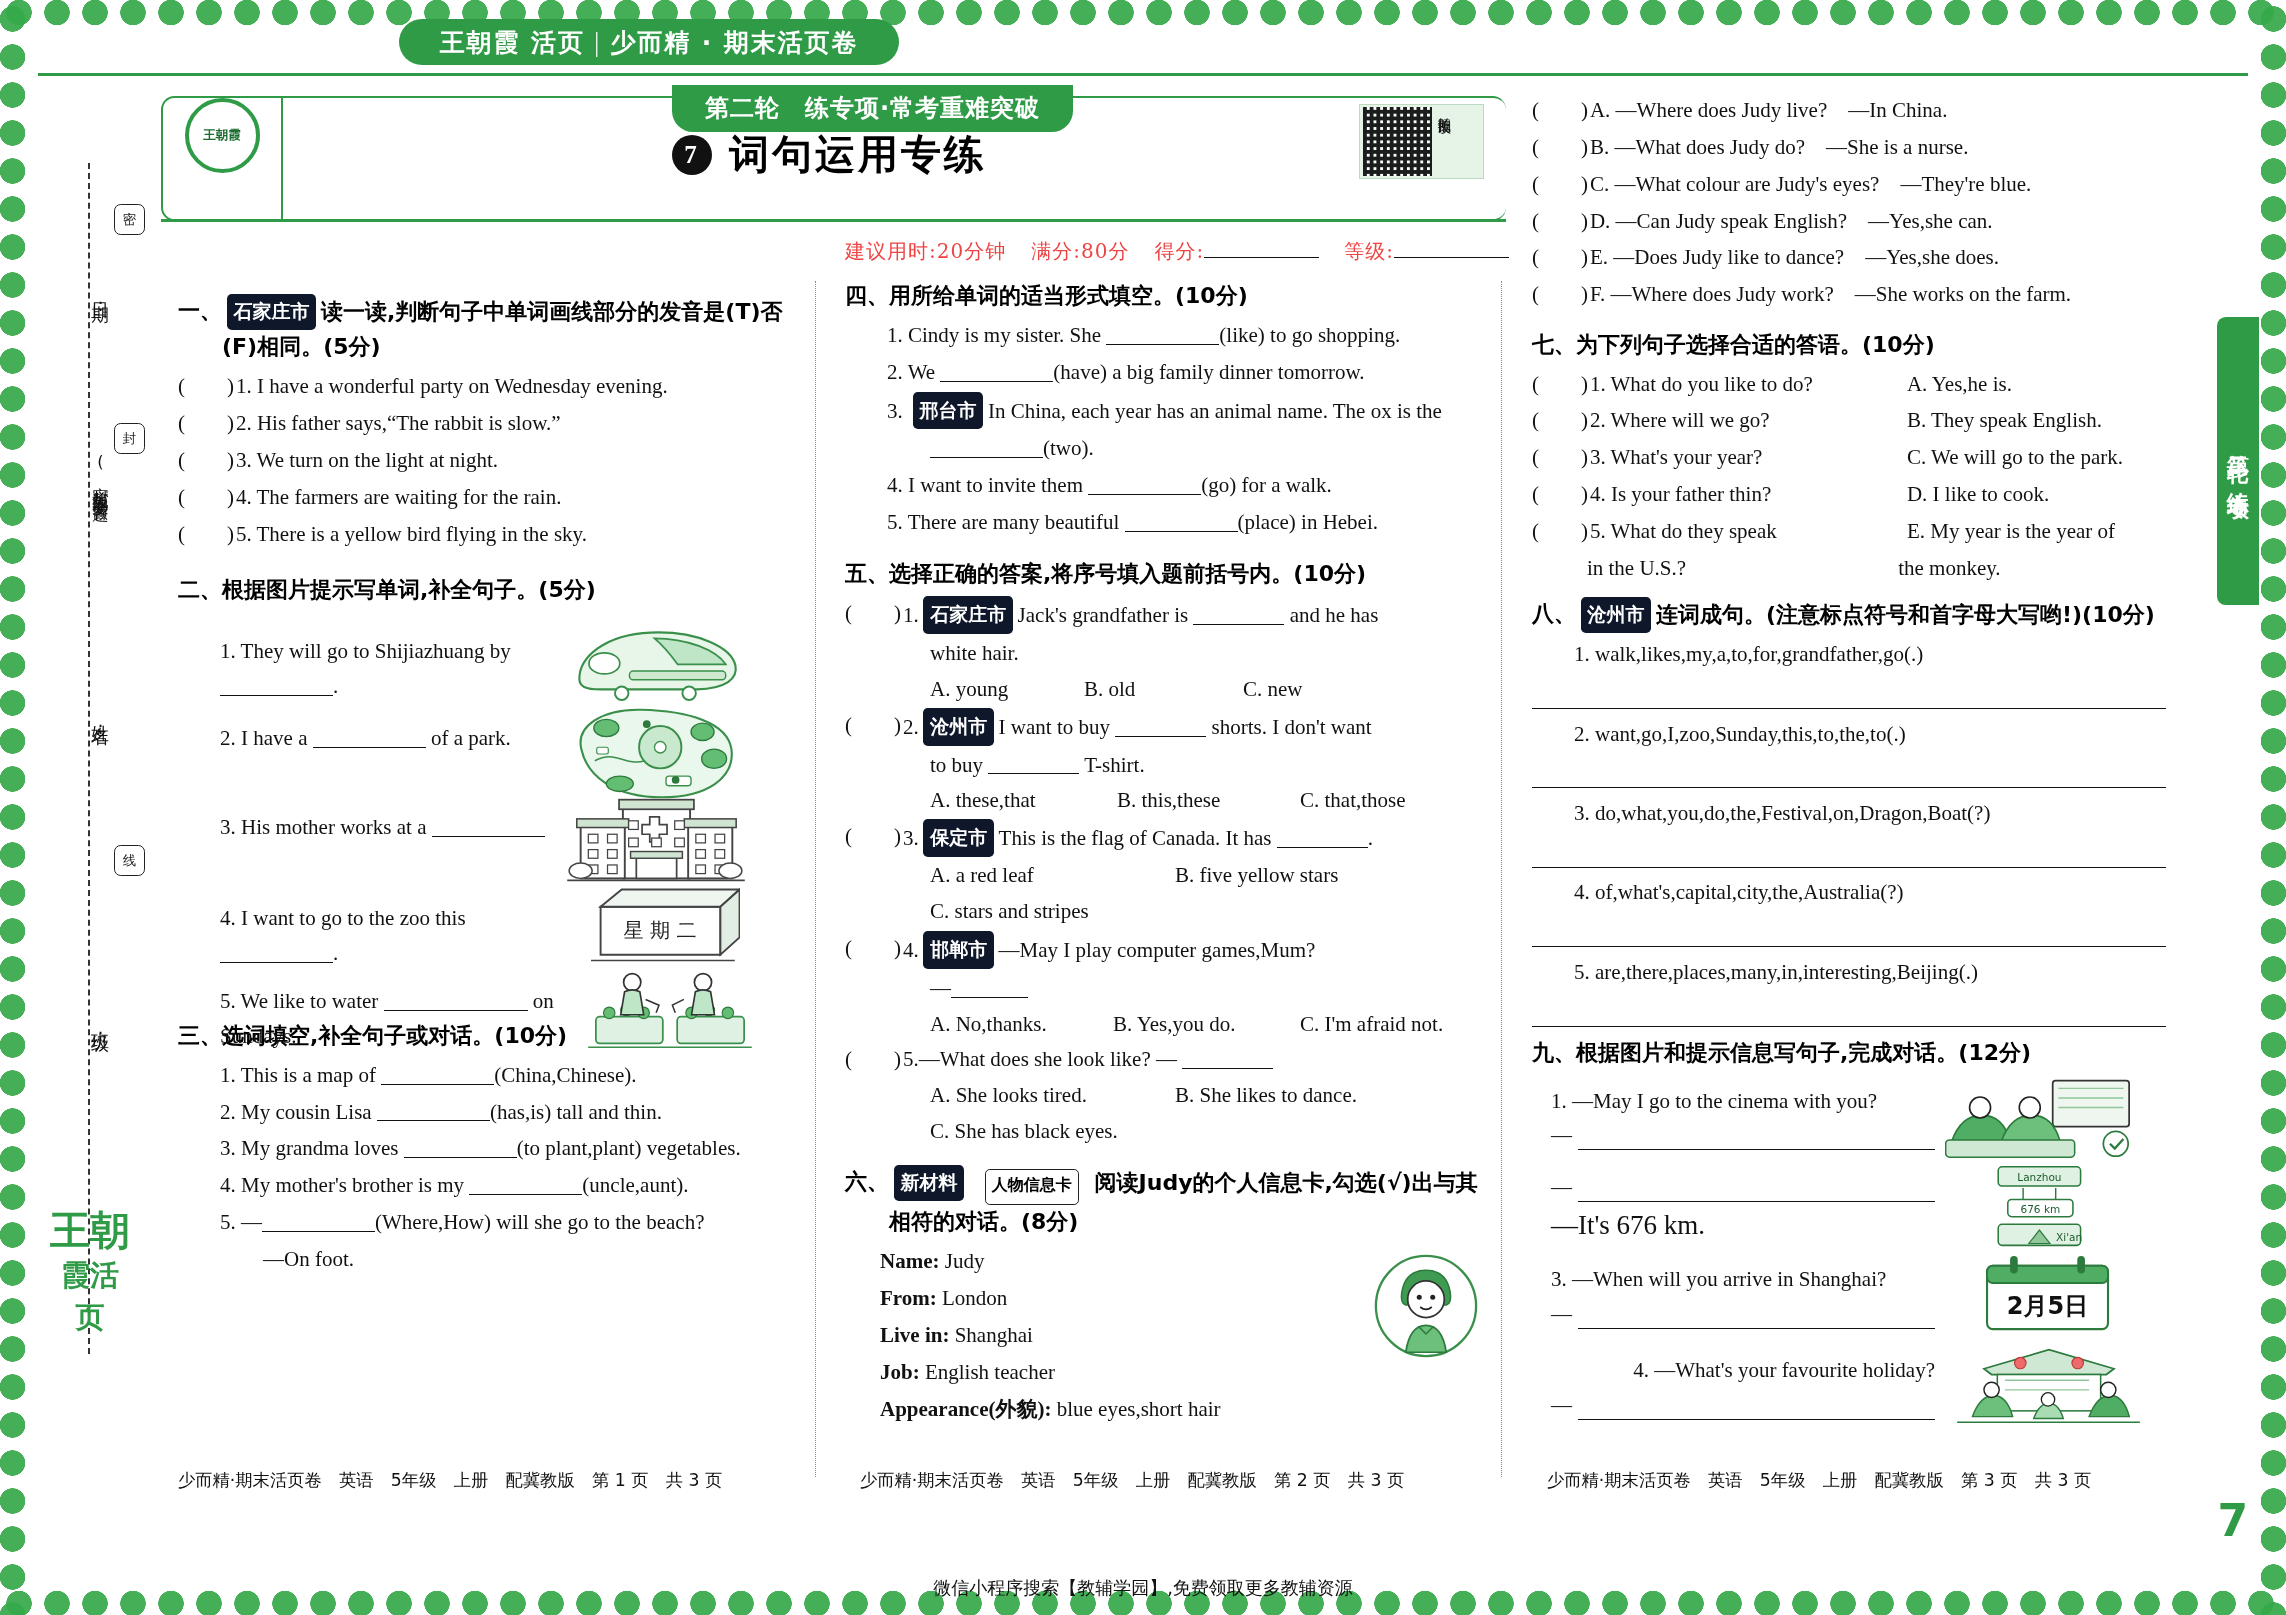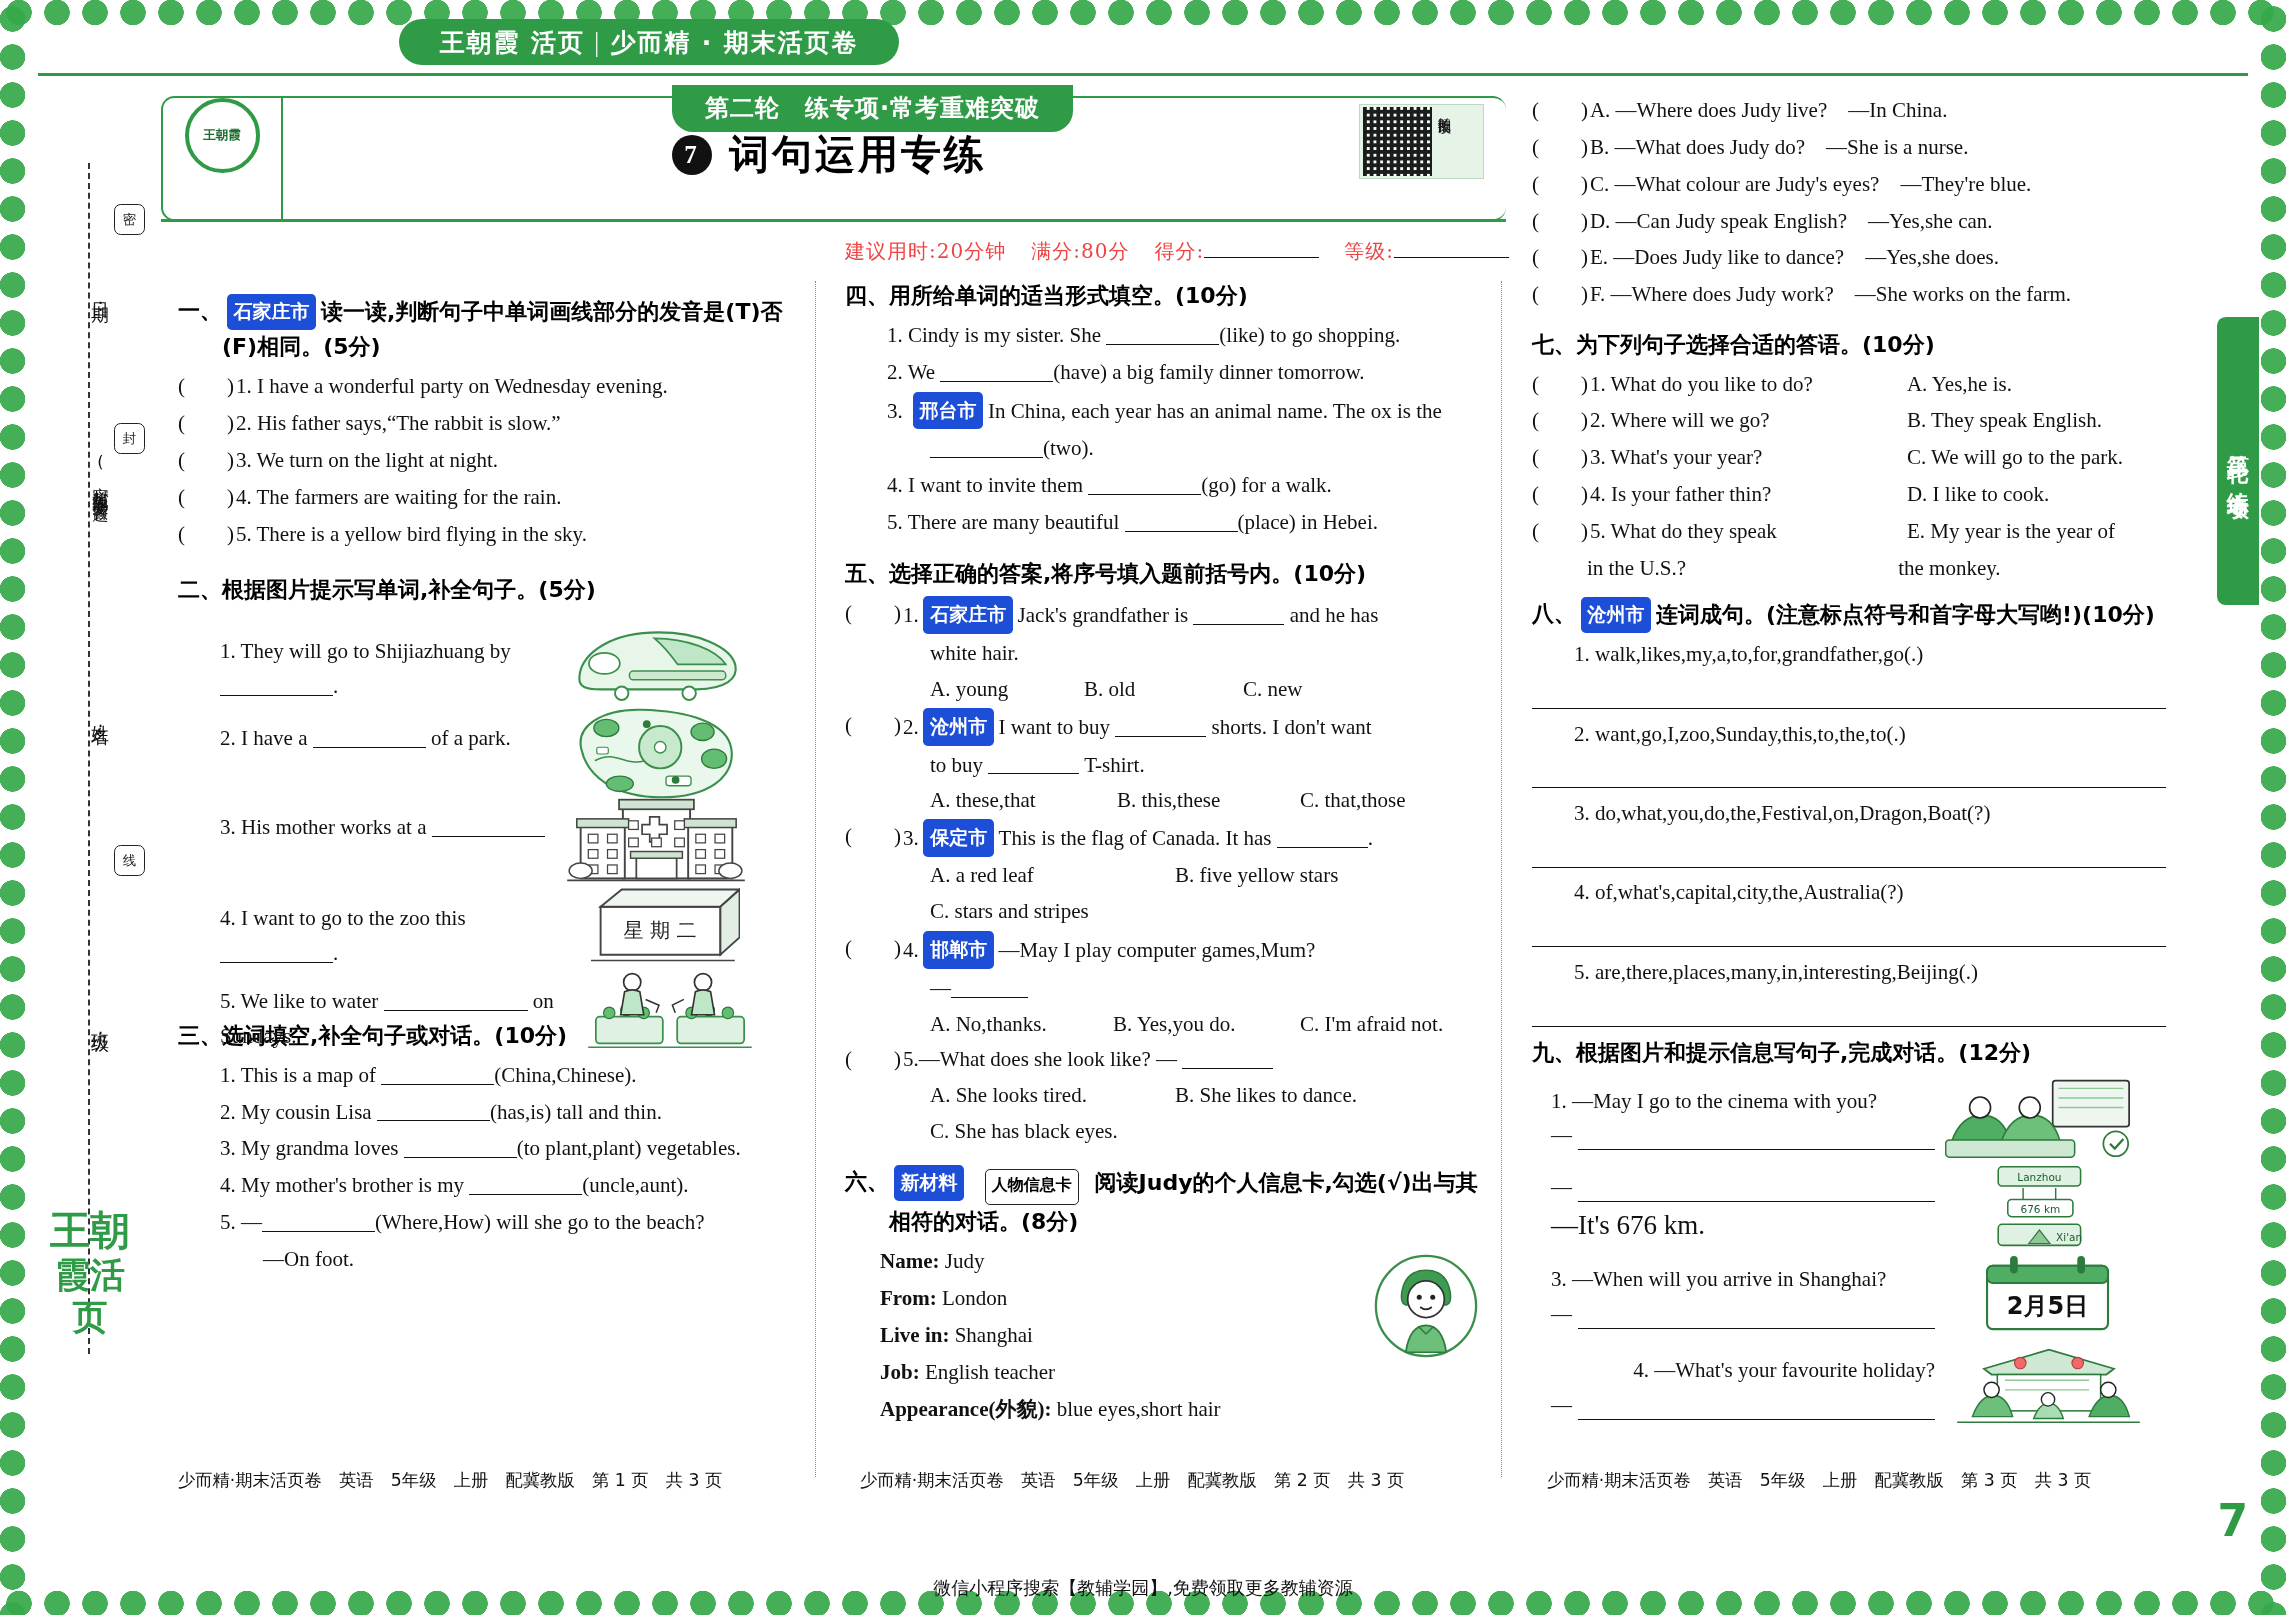--- a/index.html
+++ b/index.html
@@ -75,21 +75,21 @@
 
   
   .brand-vert {
     position:absolute; left:44px; top:1206px;
     width:92px;
     display:flex; flex-direction:column; align-items:center;
     color:#2f9b46;
     font-family:"DejaVu Sans", sans-serif;
     font-weight:bold; font-size:40px; line-height:48px;
   }
-  .brand-vert .sub { font-size:35px; line-height:42px; }
+  .brand-vert .sub { font-size:29px; line-height:42px; }
 
   
   .titlebox {
     position:absolute; left:161px; top:96px;
     width:1345px; height:125px;
     border:2.4px solid #2f9b46; border-radius:13.4px;
     border-right:none;
   }
   .logo-cell {
     position:absolute; left:0; top:0;
@@ -194,21 +194,21 @@
   .sec {
     display:flex; align-items:flex-start;
     font-family:"DejaVu Sans", sans-serif;
     font-weight:bold; font-size:22px; line-height:33px;
     margin:15.4px 0 5.8px 0; color:#000;
   }
   .sec .idx { flex:0 0 auto; }
   .sec .body { flex:1 1 auto; }
   .city {
     display:inline-block;
-    background:#1d4ed8; color:#fff;
+    background:#0f172a; color:#fff;
     border-radius:4.8px; padding:1px 6.7px 1.9px 6.7px;
     font-size:19px; font-weight:bold;
     margin:0 4.8px; vertical-align:1px;
     font-family:"DejaVu Sans", sans-serif;
     white-space:nowrap;
   }
   .tagbox {
     display:inline-block;
     border:1.7px solid #222; border-radius:4.8px;
     padding:0px 5.8px 1px 5.8px; font-size:16px;

